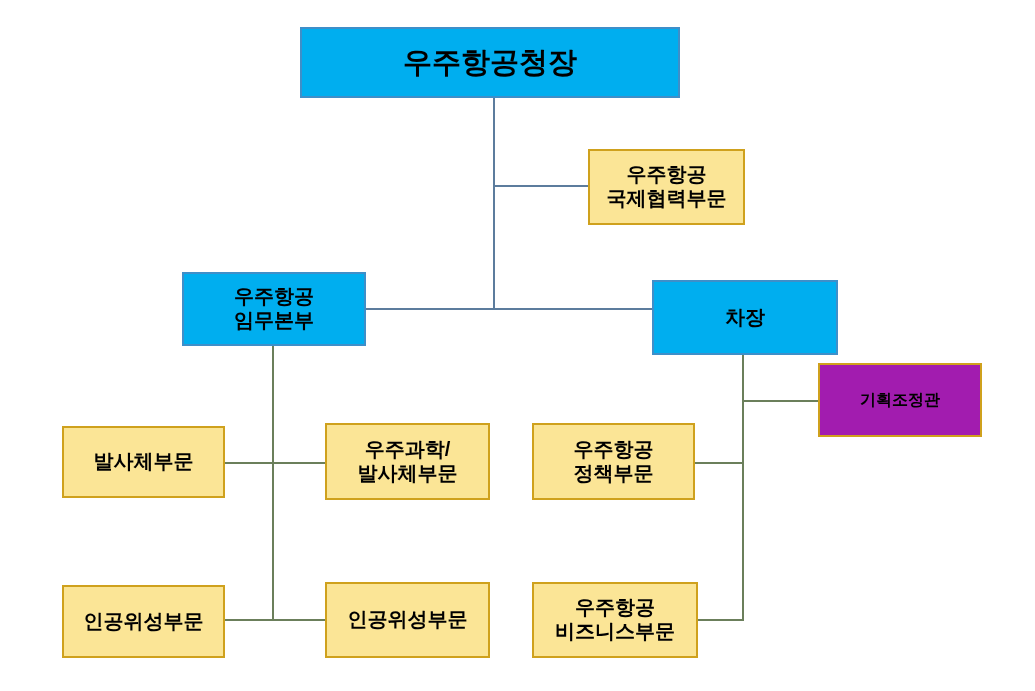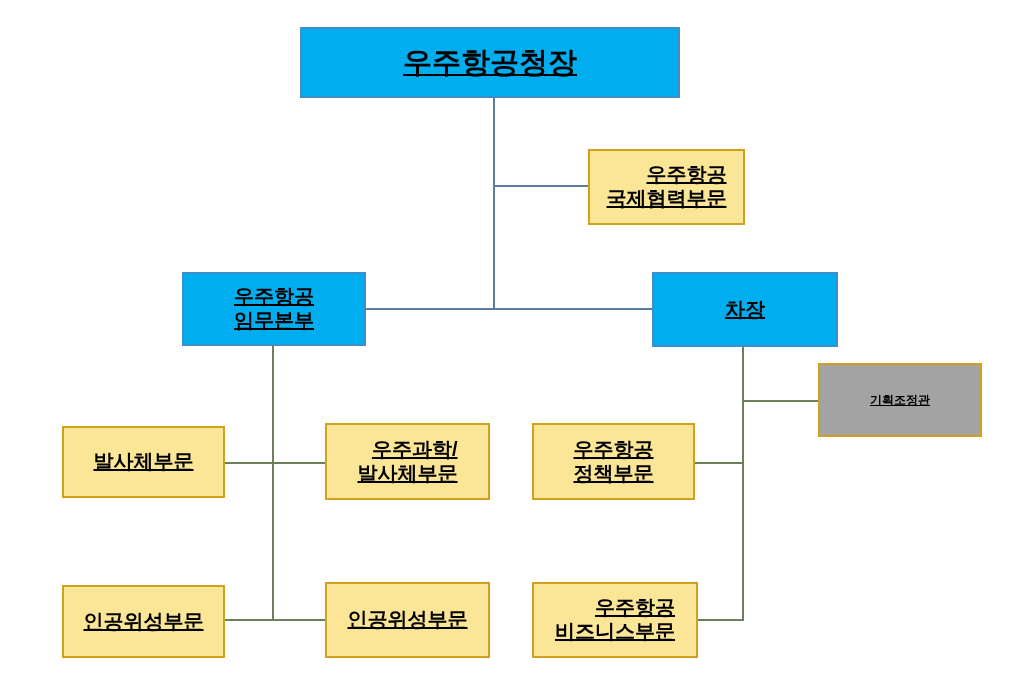--- a/index.html
+++ b/index.html
@@ -13,45 +13,44 @@
     width: 1035px;
     height: 691px;
     background: #ffffff;
     overflow: hidden;
   }
   .node {
     position: absolute;
     display: flex;
     align-items: center;
     justify-content: center;
-    text-align: right;
+    text-align: center;
     font-weight: bold;
     color: #000000;
     white-space: pre-line;
     line-height: 1.18;
     box-sizing: border-box;
-    text-decoration: underline;
   }
   .node.primary {
     background: #00AEEF;
     border: 2px solid #3E8FC9;
     font-size: 20px;
   }
   .node.primary.top {
     font-size: 29px;
   }
   .node.department {
     background: #FBE596;
     border: 2px solid #CFA11D;
     font-size: 20px;
   }
   .node.staff {
-    background: #a3a3a3;
+    background: #a21caf;
     border: 2px solid #CFA11D;
-    font-size: 12px;
+    font-size: 16px;
   }
   .line {
     position: absolute;
   }
   .line.blue { background: #5C7C9D; }
   .line.green { background: #6B7F5B; }
 </style>
 </head>
 <body>
 
@@ -71,21 +70,21 @@
   <div class="line green" style="left:698px; top:619px; width:45px; height:2px;"></div>
 
   <div class="node primary top" style="left:300px; top:27px; width:380px; height:71px;">우주항공청장</div>
 
   <div class="node department" style="left:588px; top:149px; width:157px; height:76px;">우주항공
 국제협력부문</div>
 
   <div class="node primary" style="left:182px; top:272px; width:184px; height:74px;">우주항공
 임무본부</div>
 
-  <div class="node primary" style="left:652px; top:272px; width:186px; height:75px;">차장</div>
+  <div class="node primary" style="left:652px; top:280px; width:186px; height:75px;">차장</div>
 
   <div class="node staff" style="left:818px; top:363px; width:164px; height:74px;">기획조정관</div>
 
   <div class="node department" style="left:62px; top:426px; width:163px; height:72px;">발사체부문</div>
 
   <div class="node department" style="left:325px; top:423px; width:165px; height:77px;">우주과학/
 발사체부문</div>
 
   <div class="node department" style="left:532px; top:423px; width:163px; height:77px;">우주항공
 정책부문</div>

